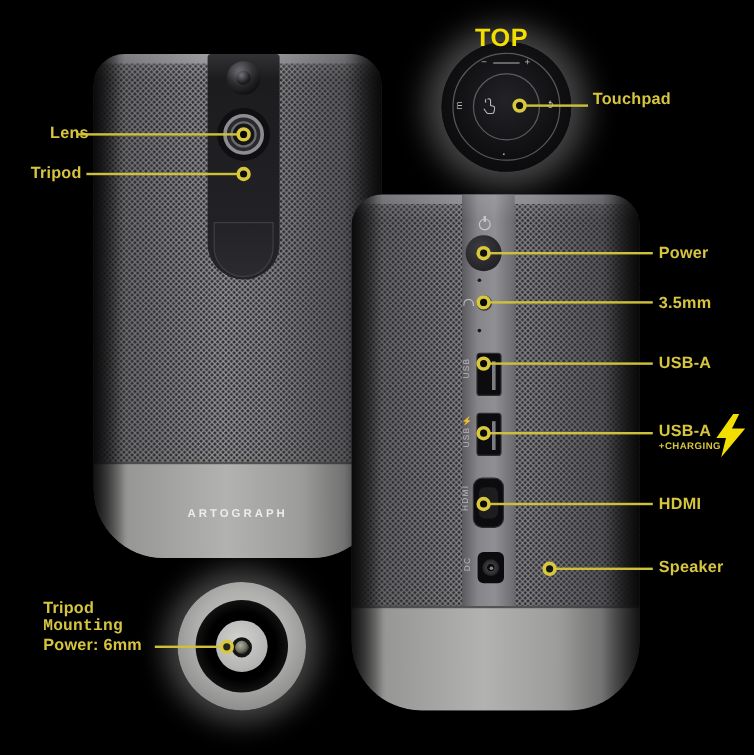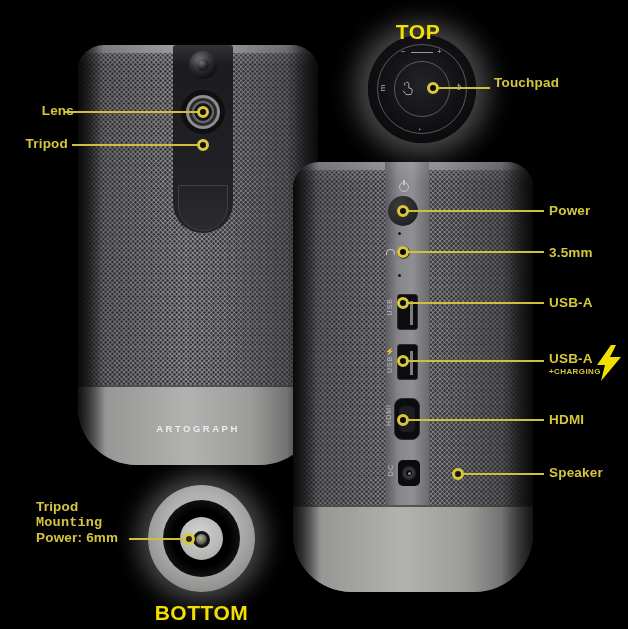--- a/index.html
+++ b/index.html
@@ -154,21 +154,20 @@
     </div>
     <div class="base" style="top:343px;height:87px;"></div>
     <div class="shade"></div>
   </div>
 
   <div class="botdisc" style="left:148px;top:485px;width:107px;height:107px;">
     <div class="botblack"></div>
     <div class="botinner"></div>
     <div class="screw"></div>
   </div>
-  <div class="heading" style="left:148px;top:601px;width:107px;">BOTTOM</div>
 
   <div class="marker" style="left:197px;top:106px;"></div>
   <div class="marker" style="left:197px;top:139px;"></div>
   <div class="marker" style="left:427px;top:82px;"></div>
   <div class="marker" style="left:397px;top:205px;"></div>
   <div class="marker" style="left:397px;top:246px;"></div>
   <div class="marker" style="left:397px;top:297px;"></div>
   <div class="marker" style="left:397px;top:355px;"></div>
   <div class="marker" style="left:397px;top:414px;"></div>
   <div class="marker" style="left:452px;top:468px;"></div>

